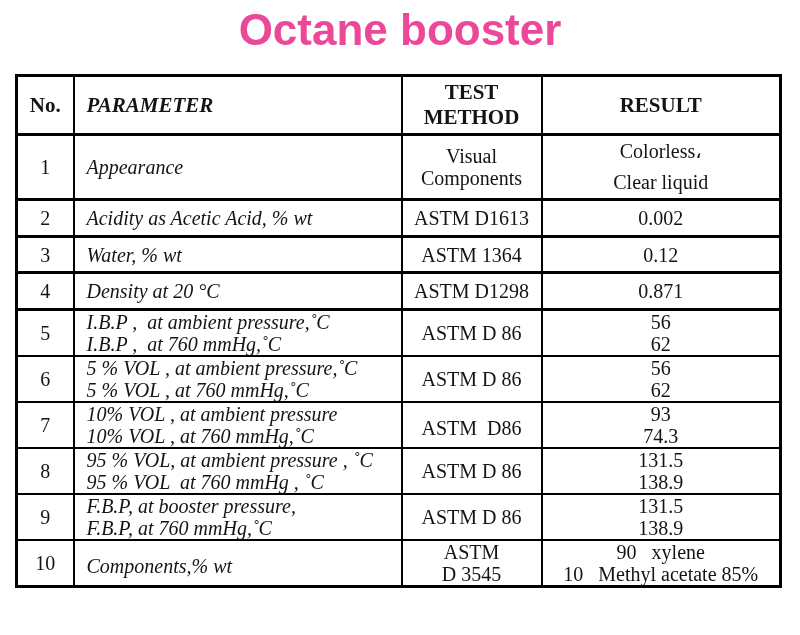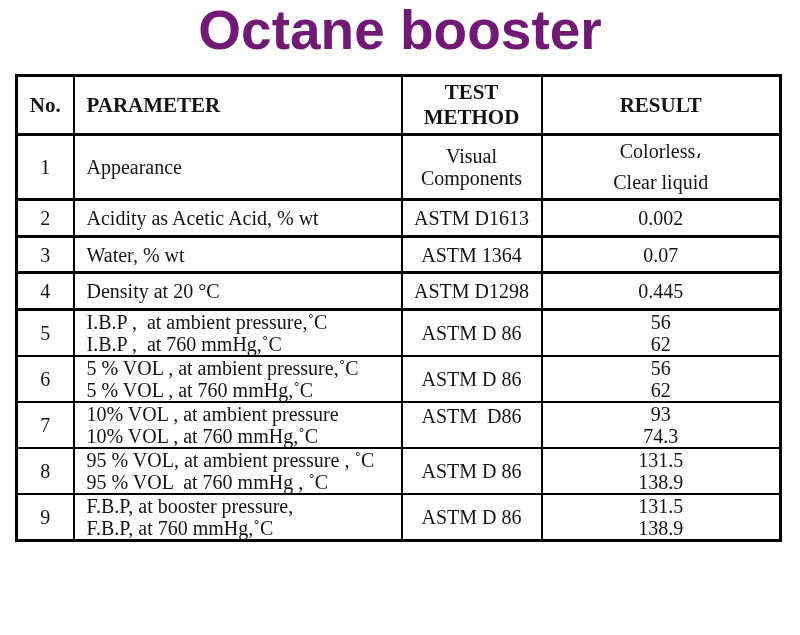--- a/index.html
+++ b/index.html
@@ -4,45 +4,45 @@
 <style>
   html,body{margin:0;padding:0;}
   body{
     width:800px;height:635px;background:#ffffff;
     font-family:"Liberation Serif", serif;color:#121212;
     overflow:hidden;
   }
   .page{width:800px;height:635px;position:relative;}
   .title{
     font-family:"Liberation Sans", sans-serif;
-    font-weight:bold;font-size:55px;line-height:52px;
+    font-weight:bold;font-size:44px;line-height:52px;
     text-align:center;margin:4px 0 0 0;letter-spacing:0;
-    color:#701a75;
+    color:#ec4899;
   }
   table.results{
     border-collapse:collapse;table-layout:fixed;
     margin:18px 0 0 15px;width:764px;
     border:3px solid #000;
   }
   col.c-no{width:57px;}
   col.c-param{width:328px;}
   col.c-method{width:140px;}
   col.c-result{width:239px;}
   th,td{
     border:2px solid #000;padding:0;vertical-align:middle;
     font-size:20px;color:#141414;overflow:hidden;
   }
   thead th{
     border-bottom:3px solid #000;font-weight:bold;font-size:21px;
   }
   tr.thick td{border-bottom:3px solid #000;}
   .al-c{text-align:center;}
-  .al-l{text-align:left;padding-left:12px;}
+  .al-l{text-align:left;padding-left:12px;font-style:italic;}
   td.vt{vertical-align:top;}
-  td.vt .line{padding-top:2px;}
+  td.vt .line{padding-top:14px;}
   .line{white-space:pre;line-height:22px;}
   .hline{white-space:pre;line-height:25px;text-align:center;}
   .small{font-size:20px;}
   div:empty{display:none;}
   .h-hdr{height:59px;}
   .h-r0{height:62px;}
   .h-r1{height:37px;}
   .h-r2{height:36px;}
   .h-r3{height:37px;}
   .h-r4{height:41px;}
@@ -122,36 +122,36 @@
         <td class="al-c">
             <div class="line">3</div>
           </td>
         <td class="al-l">
             <div class="line">Water, % wt</div>
           </td>
         <td class="al-c">
             <div class="line">ASTM 1364</div>
           </td>
         <td class="al-c">
-            <div class="line">0.07</div>
+            <div class="line">0.12</div>
           </td>
       </tr>
 
       <tr class="h-r3 thick">
         <td class="al-c">
             <div class="line">4</div>
           </td>
         <td class="al-l">
             <div class="line">Density at 20 °C</div>
           </td>
         <td class="al-c">
             <div class="line">ASTM D1298</div>
           </td>
         <td class="al-c">
-            <div class="line">0.445</div>
+            <div class="line">0.871</div>
           </td>
       </tr>
 
       <tr class="h-r4">
         <td class="al-c">
             <div class="line">5</div>
           </td>
         <td class="al-l">
             <div class="line">I.B.P ,  at ambient pressure,˚C</div>
             <div class="line">I.B.P ,  at 760 mmHg,˚C</div>
@@ -226,16 +226,32 @@
           </td>
         <td class="al-c">
             <div class="line">ASTM D 86</div>
           </td>
         <td class="al-c">
             <div class="line">131.5</div>
             <div class="line">138.9</div>
           </td>
       </tr>
 
+      <tr class="h-r9">
+        <td class="al-c">
+            <div class="line">10</div>
+          </td>
+        <td class="al-l vt">
+            <div class="line">Components,% wt</div>
+          </td>
+        <td class="al-c">
+            <div class="line">ASTM</div>
+            <div class="line">D 3545</div>
+          </td>
+        <td class="al-c">
+            <div class="line">90   xylene</div>
+            <div class="line">10   Methyl acetate 85%</div>
+          </td>
+      </tr>
 
     </tbody>
   </table>
 </div>
 
 </body></html>

